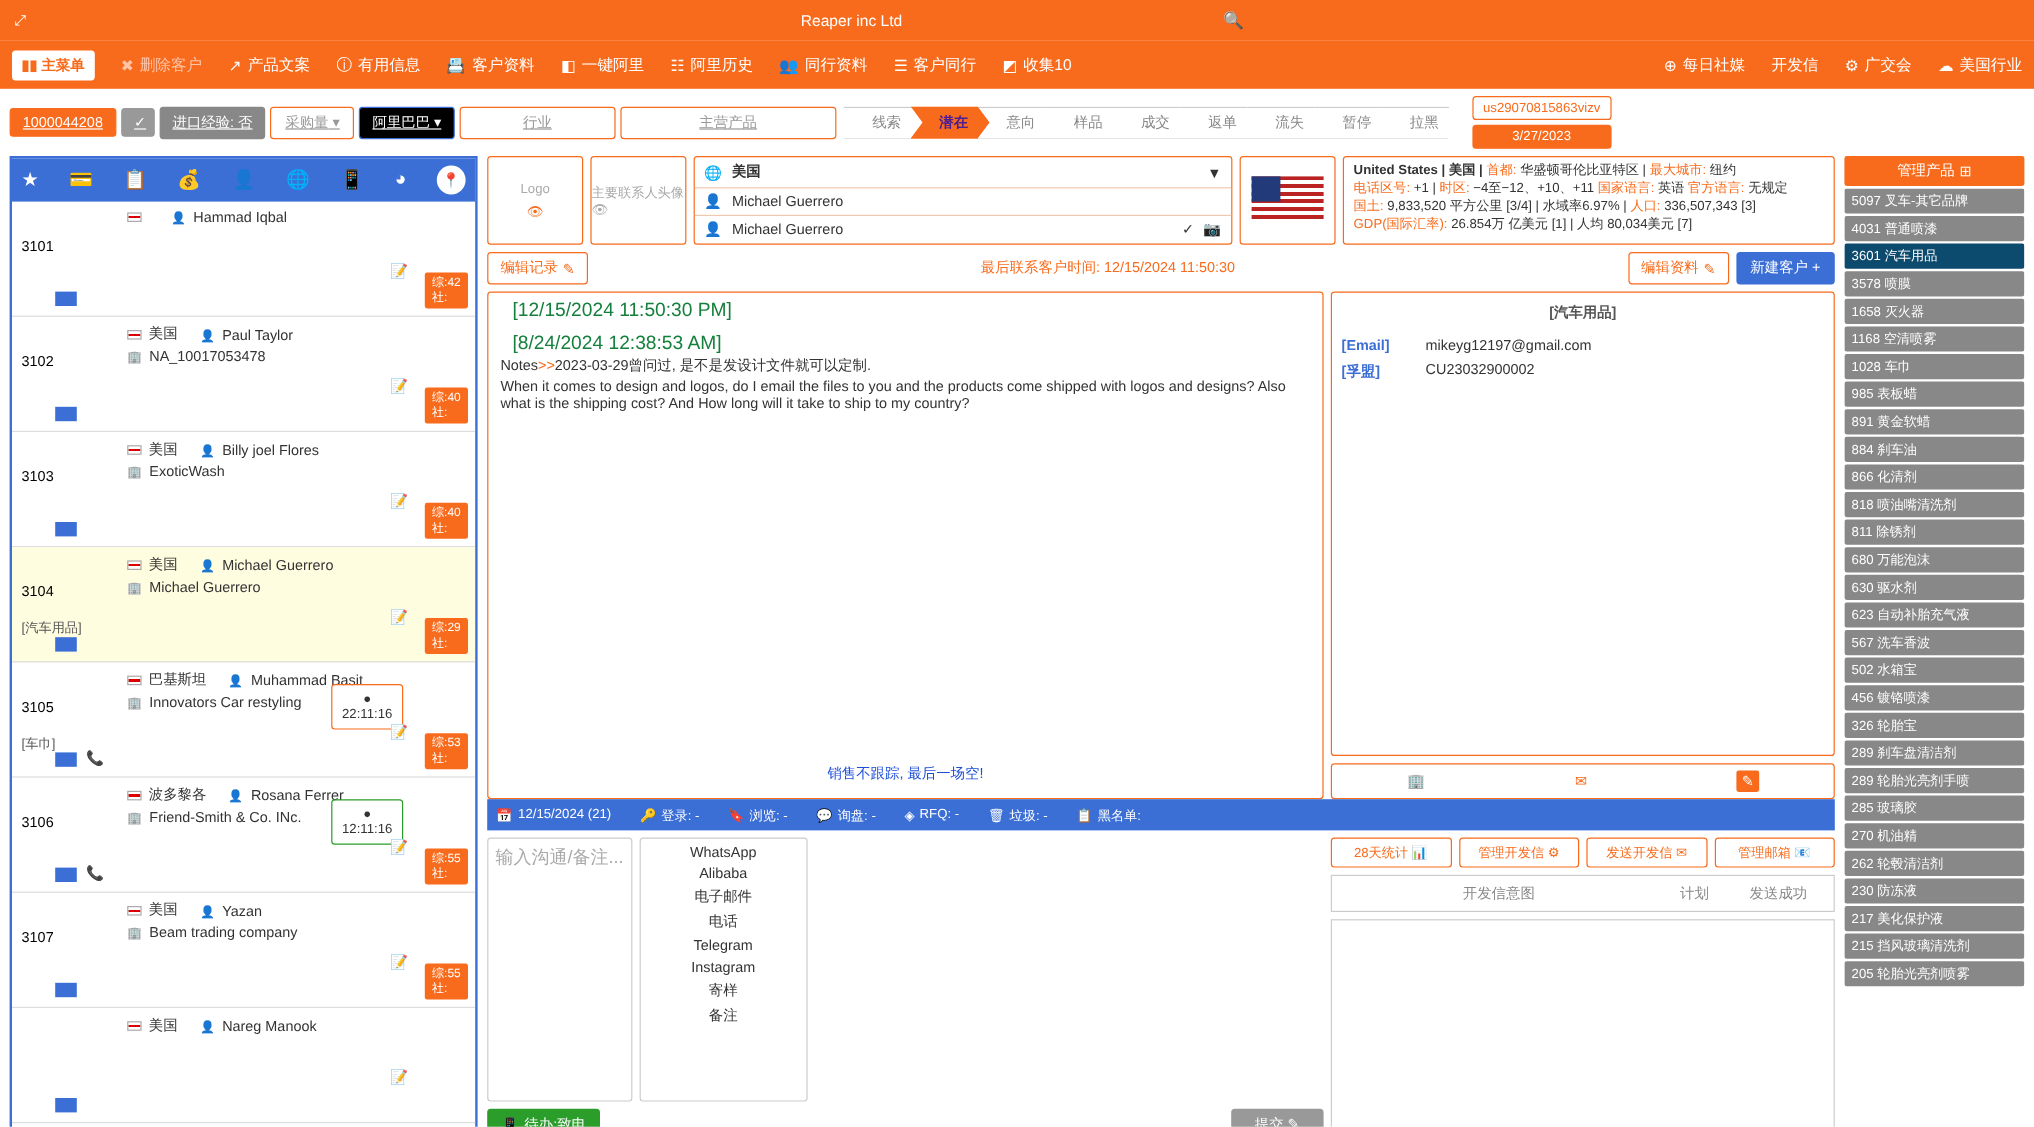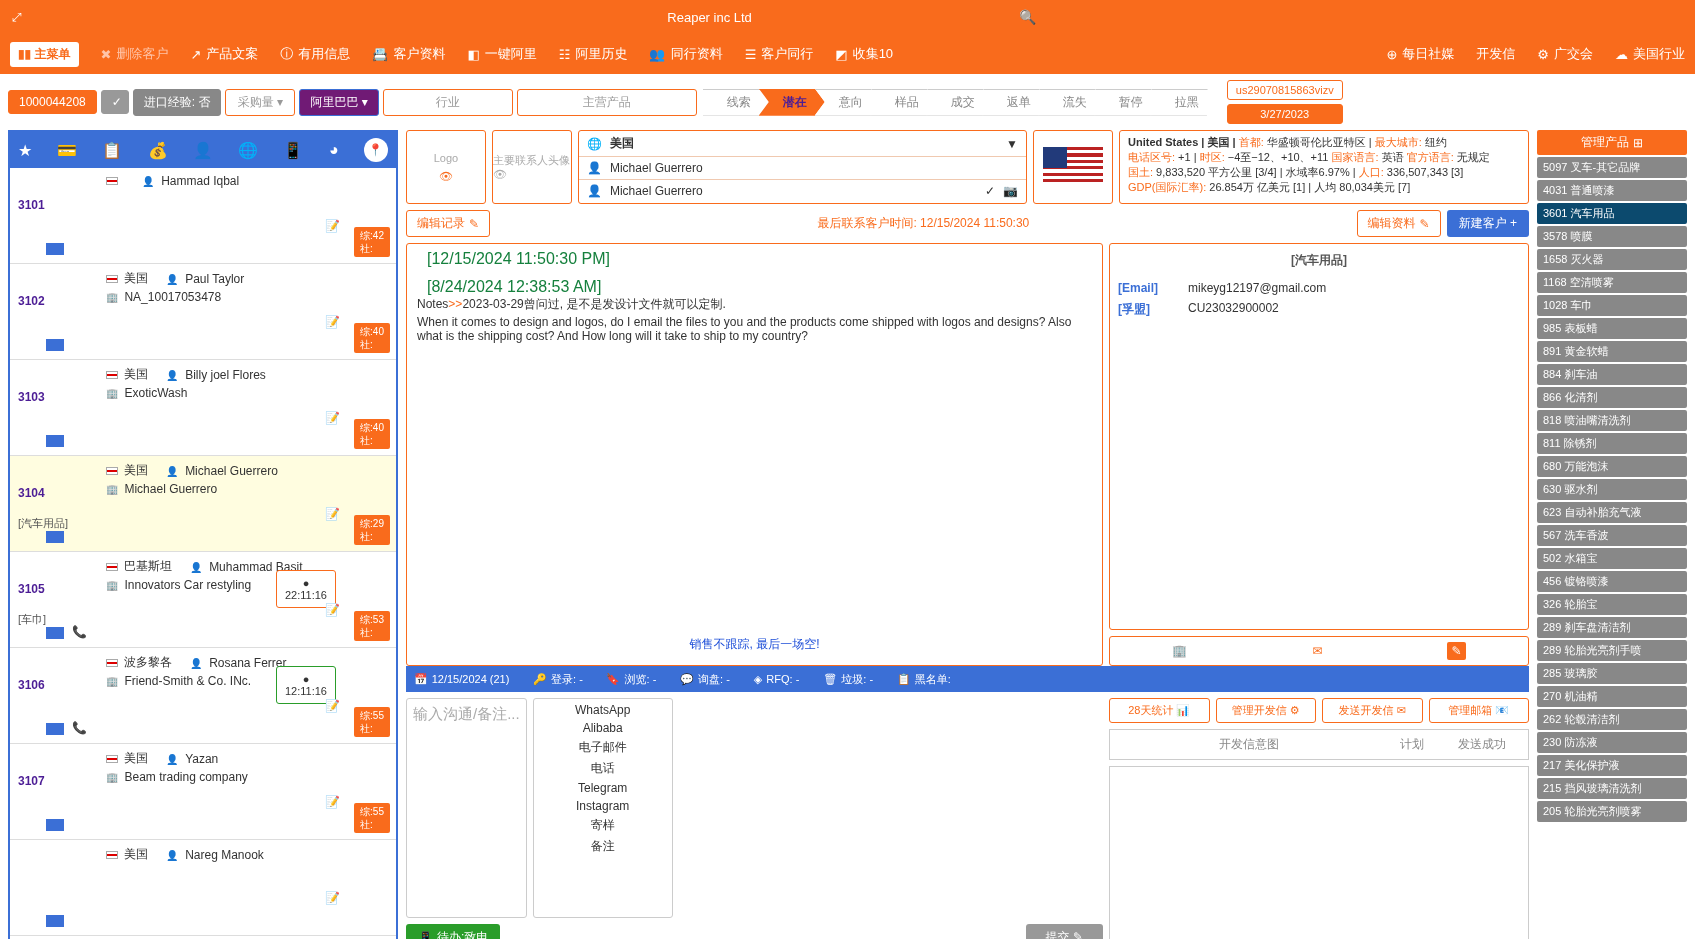--- a/index.html
+++ b/index.html
@@ -11,26 +11,26 @@
 .topbar .company { color:#fff; font-size:13px; }
 .topbar .mag { font-size:14px; margin-left:260px; }
 
 .menubar { background:#f96b1c; height:40px; display:flex; align-items:center; color:#fff; padding:0 10px; gap:22px; }
 .menubar .menu-item { display:flex; align-items:center; gap:5px; font-size:13px; cursor:pointer; }
 .menubar .spacer { flex:1; }
 .menubar .main-pill { background:#fff; color:#f96b1c; padding:4px 8px; border-radius:3px; font-weight:bold; }
 
 
 .filter-row { display:flex; gap:4px; padding:6px 8px; align-items:center; }
-.pill { border:1px solid #f96b1c; border-radius:3px; padding:4px 10px; font-size:12px; min-width:70px; text-align:center; }
+.pill { border:1px solid #f96b1c; border-radius:3px; padding:4px 10px; font-size:12px; min-width:70px; text-align:center;text-decoration:underline; }
 .pill.orange-fill { background:#f96b1c; color:#fff; }
 .pill.grey { background:#888; color:#fff; border-color:#888; }
 .pill.check { background:#999; color:#fff; border-color:#999; width:28px; min-width:28px; }
 .pill.white { background:#fff; color:#999; }
-.pill.blue-fill { background:#701a75; color:#fff; border-color:#3b6fd6; }
+.pill.blue-fill { background:#000000; color:#fff; border-color:#3b6fd6; }
 
 
 .pipeline { display:flex; margin-left:2px; }
 .stage { position:relative; padding:4px 18px 4px 24px; font-size:12px; color:#888; border-top:1px solid #ccc; border-bottom:1px solid #ccc; background:#fff; margin-left:-10px; clip-path:polygon(0 0,calc(100% - 10px) 0,100% 50%,calc(100% - 10px) 100%,0 100%,10px 50%); }
 .stage:first-child { margin-left:0; clip-path:polygon(0 0,calc(100% - 10px) 0,100% 50%,calc(100% - 10px) 100%,0 100%); }
 .stage.active { background:#f96b1c; color:#4c1d95; border-color:#f96b1c;font-weight:bold; }
 
 
 .right-chips { display:flex; flex-direction:column; gap:4px; margin-left:6px;justify-content:space-between; }
 .chip { border:1px solid #f96b1c; color:#f96b1c; border-radius:3px; padding:3px 8px; font-size:11px; text-align:center; }
@@ -40,21 +40,21 @@
 .main { display:flex; height:calc(100% - 74px - 44px); }
 .leftcol { width:390px; border:2px solid #3b6fd6; margin:0 4px 4px 8px; display:flex; flex-direction:column; }
 .left-tabs { background:#3b6fd6; height:36px; display:flex; align-items:center; padding:0 8px; gap:16px; color:#fff; justify-content:space-between;}
 .left-tabs .tab-ico { font-size:16px; }
 .left-tabs .loc { background:#fff; color:#3b6fd6; border-radius:50%; width:24px; height:24px; display:flex; align-items:center; justify-content:center; }
 
 .entry-list { flex:1; overflow:auto; }
 .entry { border-bottom:1px solid #ddd; padding:6px 8px 2px 8px; position:relative; min-height:96px; }
 .entry.active { background:#fffde0; }
 .entry .row { display:flex; align-items:center; gap:6px; margin-bottom:3px; }
-.entry .idx { position:absolute; left:8px; top:30px; color:#4c1d95; font-weight:bold; }
+.entry .idx { position:absolute; left:8px; top:30px; color:#000000; font-weight:normal; }
 .entry .meta { margin-left:88px; }
 .entry .flag { width:12px; height:8px; background:linear-gradient(#fff 33%,#d00 33% 66%,#fff 66%); display:inline-block; border:1px solid #aaa; }
 .entry .person-ico::before { content:"👤"; font-size:10px; }
 .entry .build-ico::before { content:"🏢"; font-size:10px; }
 .entry .stat-badge { position:absolute; right:6px; bottom:6px; background:#f96b1c; color:#fff; font-size:10px; padding:2px 6px; border-radius:2px; line-height:13px; }
 .entry .note-ico { position:absolute; right:56px; bottom:30px; color:#3b6fd6; }
 .entry .mail-ico { position:absolute; left:36px; bottom:8px; width:18px; height:12px; background:#3b6fd6; }
 .entry .phone-ico { position:absolute; left:62px; bottom:8px; color:#3b6fd6; }
 .entry .tagbox { position:absolute; left:8px; top:60px; font-size:11px; color:#555;}
 .entry .timer { position:absolute; right:60px; top:18px; border:1px solid #f96b1c; padding:6px 8px; font-size:11px; text-align:center; border-radius:3px; }

